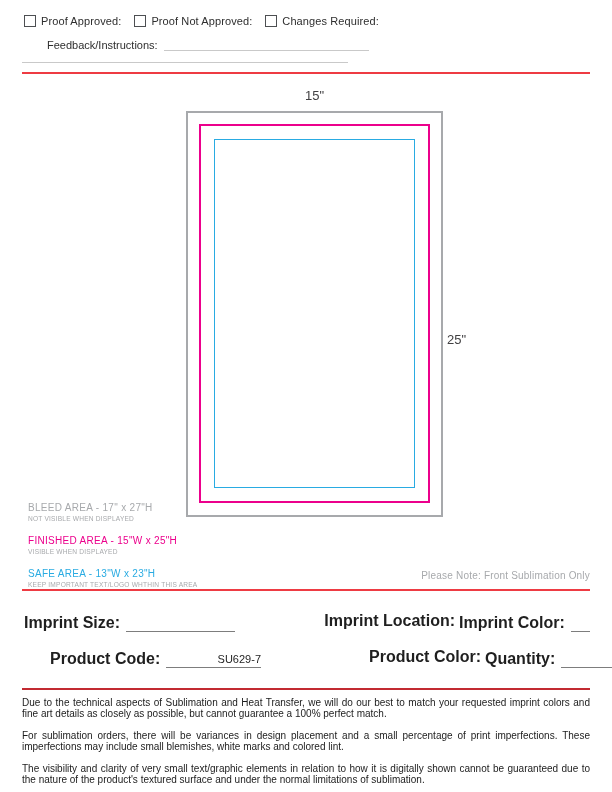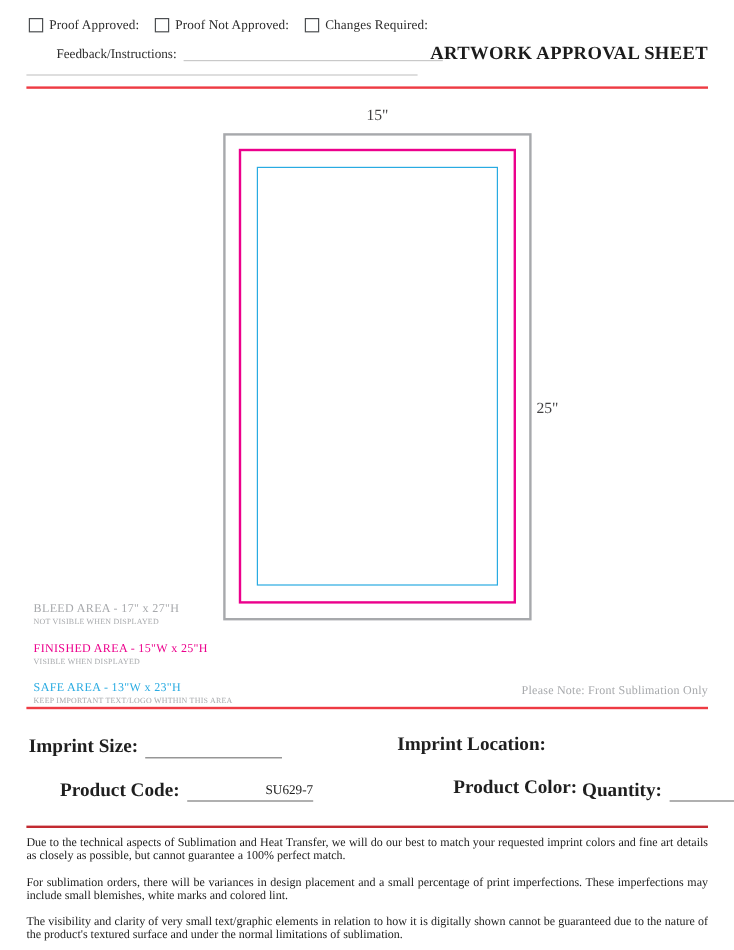--- a/index.html
+++ b/index.html
@@ -2,21 +2,21 @@
 <html><head>
 <meta charset="utf-8">
 <style>
   * { margin: 0; padding: 0; box-sizing: border-box; }
   html, body { background: #ffffff; }
   .page {
     position: relative;
     width: 612px;
     height: 792px;
     background: #ffffff;
-    font-family: Liberation Serif, serif;
+    font-family: Liberation Sans, sans-serif;
     color: #2b2b2b;
     overflow: hidden;
     margin: 0 auto;
   }
 
   
   .checkbox-row {
     position: absolute;
     left: 24px; top: 15px;
     display: flex;
@@ -185,21 +185,20 @@
       <span class="cb-label">Changes Required:</span>
     </div>
   </div>
 
   <div class="feedback-row">
     <span class="feedback-label">Feedback/Instructions:</span>
     <span class="feedback-line"></span>
   </div>
   <div class="feedback-line2"></div>
 
-  <div class="sheet-title">ARTWORK APPROVAL SHEET</div>
 
   <div class="rule rule-red-1"></div>
 
   <div class="dim-width">15"</div>
   <div class="dim-height">25"</div>
   <div class="rect-bleed">
     <div class="rect-finished">
       <div class="rect-safe"></div>
     </div>
   </div>
@@ -228,20 +227,26 @@
     <span class="field-line">
       <span class="field-value"></span>
     </span>
   </div>
   <div class="field row1 col2">
     <span class="field-label">Imprint Location:</span>
     <span class="field-line">
       <span class="field-value"></span>
     </span>
   </div>
+  <div class="field row1 col3">
+    <span class="field-label">Imprint Color:</span>
+    <span class="field-line">
+      <span class="field-value"></span>
+    </span>
+  </div>
 
   <div class="field row2 col1">
     <span class="field-label">Product Code:</span>
     <span class="field-line">
       <span class="field-value">SU629-7</span>
     </span>
   </div>
   <div class="field row2 col2">
     <span class="field-label">Product Color:</span>
     <span class="field-line">

